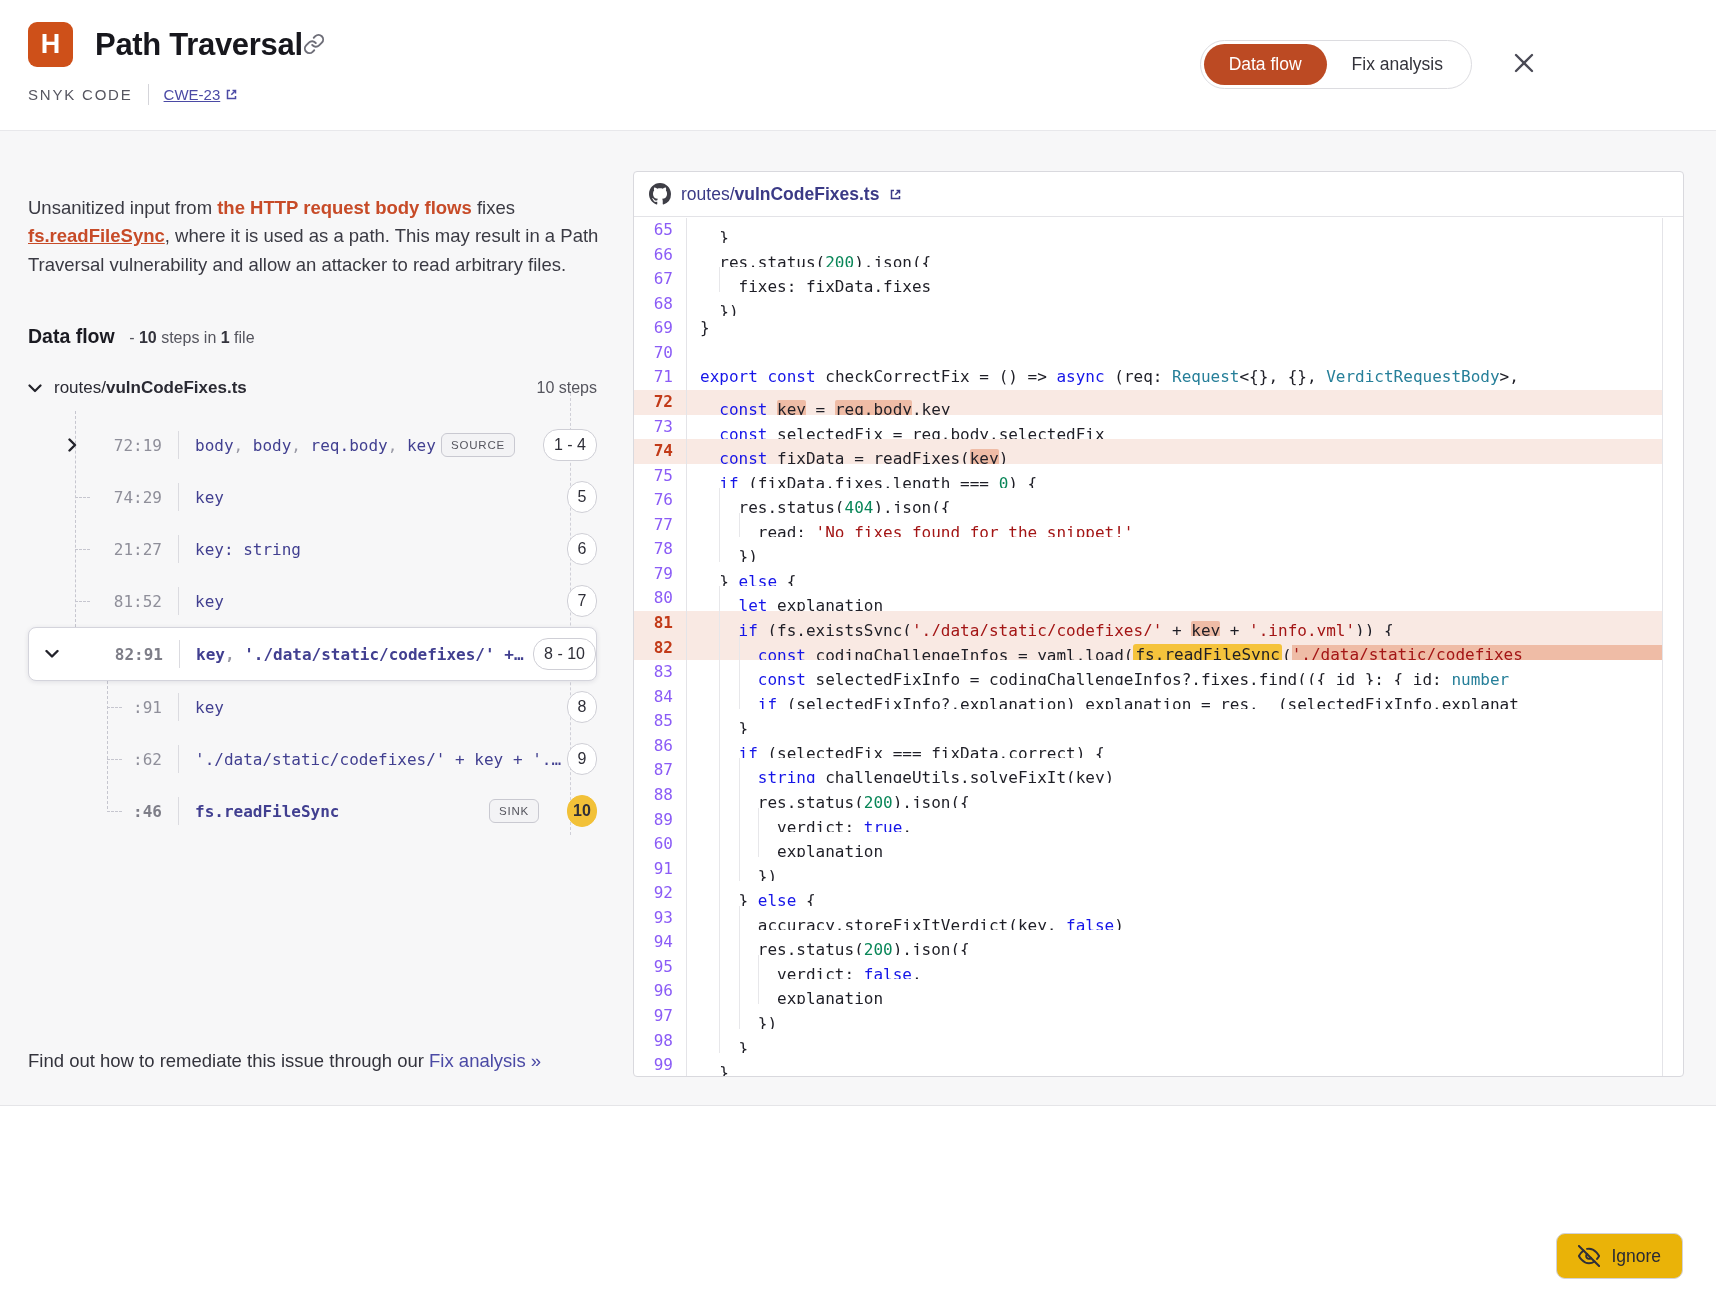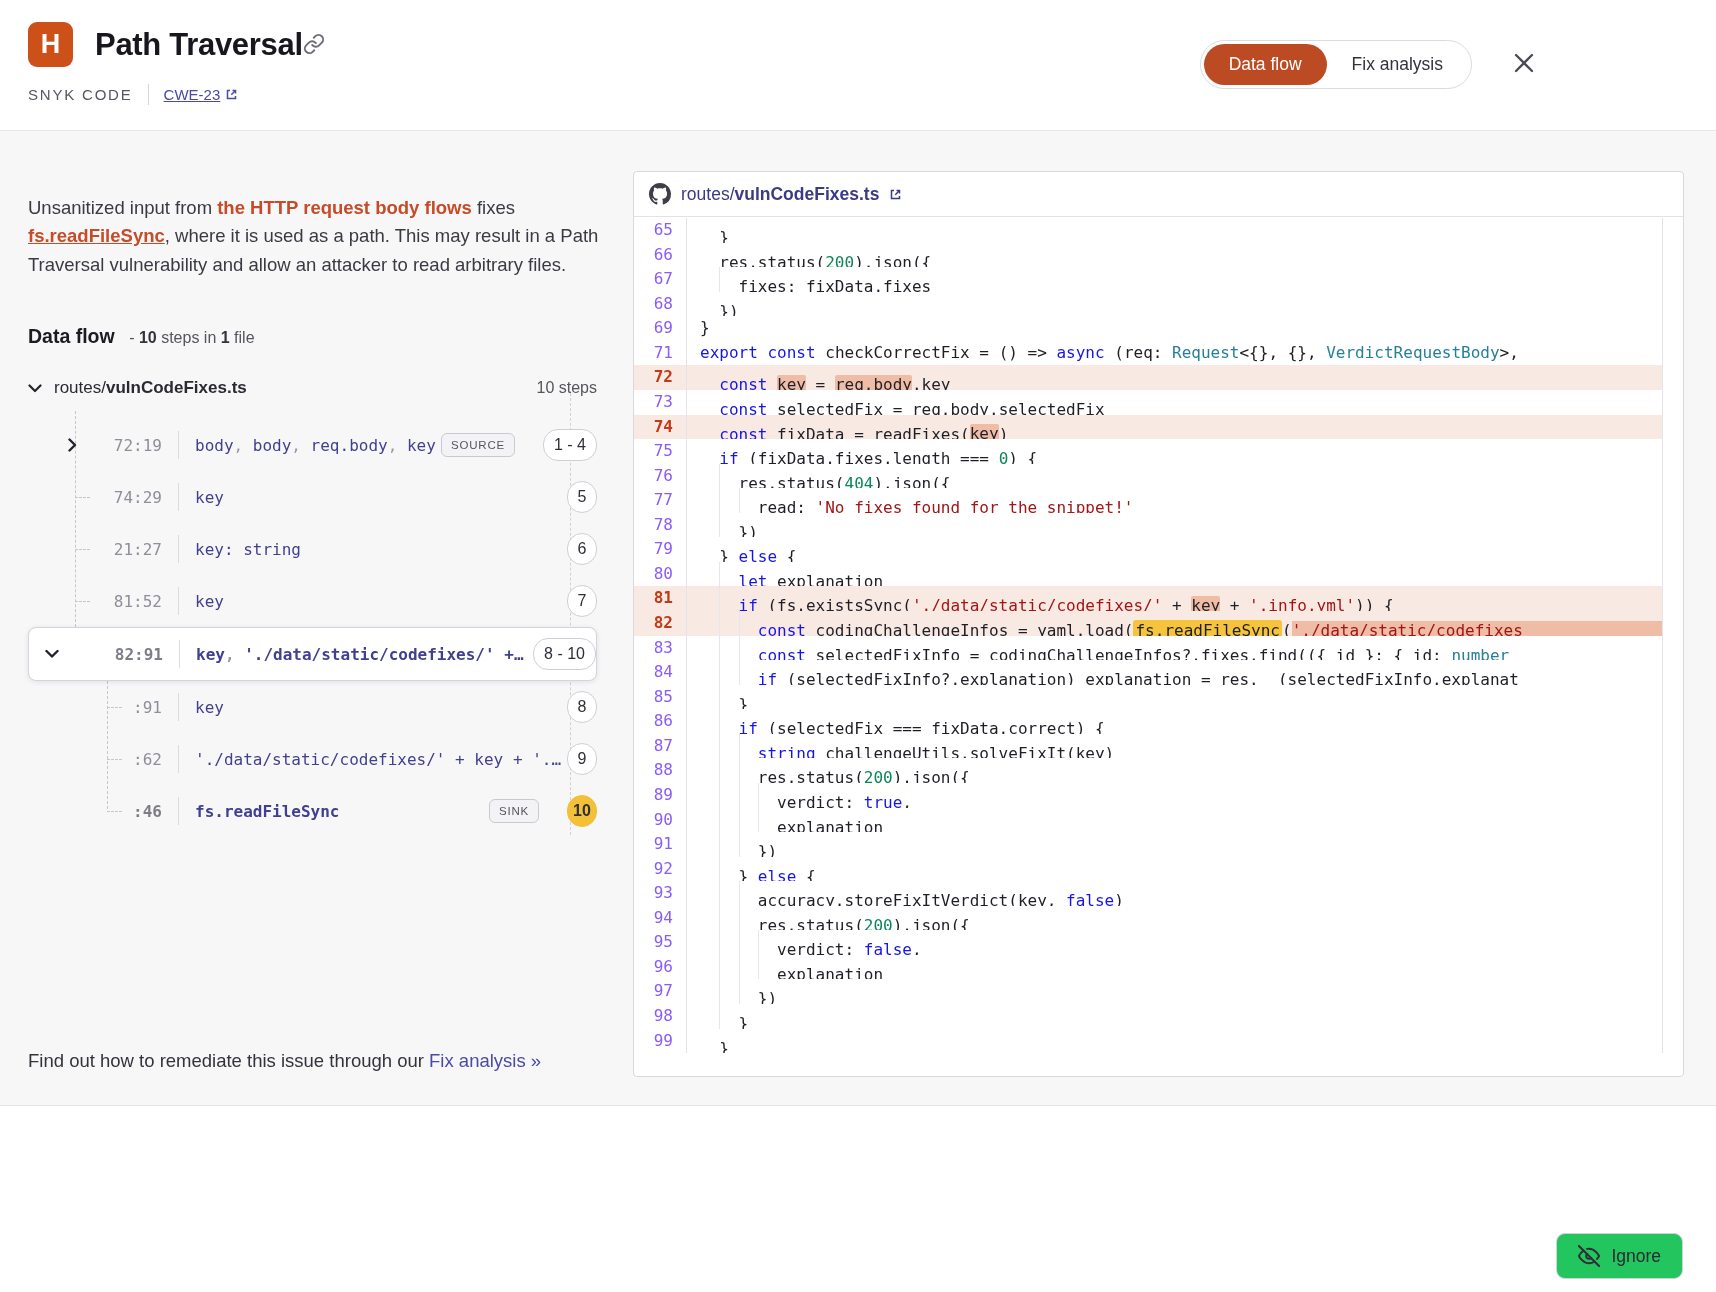--- a/index.html
+++ b/index.html
@@ -82,21 +82,21 @@
   .ind.g{border-left:1px solid #E7E7EA}
   .tk-k{color:var(--code_keyword)}
   .tk-num{color:var(--code_number)}
   .tk-s{color:var(--code_string)}
   .tk-ty{color:var(--code_type)}
   .tk-hp{background:var(--highlight_token);border-radius:2px}
   .tk-hy{background:var(--highlight_sink);border-radius:3px;padding:1px 2px}
   .tk-hs{color:var(--code_string);background:var(--highlight_token);padding-right:420px}
 
   
-  .ignorebtn{position:absolute;right:33px;bottom:13px;height:46px;padding:0 21px;border:1px solid #D2D2D8;border-radius:9px;background:#22c55e;display:flex;align-items:center;gap:11px;font-size:17.5px;color:#2A2A33;cursor:pointer}
+  .ignorebtn{position:absolute;right:33px;bottom:13px;height:46px;padding:0 21px;border:1px solid #D2D2D8;border-radius:9px;background:#eab308;display:flex;align-items:center;gap:11px;font-size:17.5px;color:#2A2A33;cursor:pointer}
 </style>
 </head>
 <body>
 
 <div class="hdr">
   <div class="titlewrap">
     <div class="sev">H</div>
     <div class="title">
       <span>Path Traversal</span>
       <span>
@@ -231,40 +231,41 @@
           <path d="M7.5 2.5h3v3"></path>
           <path d="M10.3 2.7L6.3 6.7"></path>
         </svg>
     </div>
     <div class="codewrap">
         <div class="cl"><span class="gut">65</span><span class="cbody"><span class="ind"></span><span class="tk-d">}</span></span><span class="sb"></span></div>
         <div class="cl"><span class="gut">66</span><span class="cbody"><span class="ind"></span><span class="tk-d">res.status(</span><span class="tk-num">200</span><span class="tk-d">).json({</span></span><span class="sb"></span></div>
         <div class="cl"><span class="gut">67</span><span class="cbody"><span class="ind"></span><span class="ind g"></span><span class="tk-d">fixes: fixData.fixes</span></span><span class="sb"></span></div>
         <div class="cl"><span class="gut">68</span><span class="cbody"><span class="ind"></span><span class="tk-d">})</span></span><span class="sb"></span></div>
         <div class="cl"><span class="gut">69</span><span class="cbody"><span class="tk-d">}</span></span><span class="sb"></span></div>
+        <div class="cl"><span class="gut">70</span><span class="cbody"></span><span class="sb"></span></div>
         <div class="cl"><span class="gut">71</span><span class="cbody"><span class="tk-k">export</span><span class="tk-d"> </span><span class="tk-k">const</span><span class="tk-d"> checkCorrectFix = () =&gt; </span><span class="tk-k">async</span><span class="tk-d"> (req: </span><span class="tk-ty">Request</span><span class="tk-d">&lt;{}, {}, </span><span class="tk-ty">VerdictRequestBody</span><span class="tk-d">&gt;,</span></span><span class="sb"></span></div>
         <div class="cl hl"><span class="gut">72</span><span class="cbody"><span class="ind"></span><span class="tk-k">const</span><span class="tk-d"> </span><span class="tk-hp">key</span><span class="tk-d"> = </span><span class="tk-hp">req.body</span><span class="tk-d">.key</span></span><span class="sb"></span></div>
         <div class="cl"><span class="gut">73</span><span class="cbody"><span class="ind"></span><span class="tk-k">const</span><span class="tk-d"> selectedFix = req.body.selectedFix</span></span><span class="sb"></span></div>
         <div class="cl hl"><span class="gut">74</span><span class="cbody"><span class="ind"></span><span class="tk-k">const</span><span class="tk-d"> fixData = readFixes(</span><span class="tk-hp">key</span><span class="tk-d">)</span></span><span class="sb"></span></div>
         <div class="cl"><span class="gut">75</span><span class="cbody"><span class="ind"></span><span class="tk-k">if</span><span class="tk-d"> (fixData.fixes.length === </span><span class="tk-num">0</span><span class="tk-d">) {</span></span><span class="sb"></span></div>
         <div class="cl"><span class="gut">76</span><span class="cbody"><span class="ind"></span><span class="ind g"></span><span class="tk-d">res.status(</span><span class="tk-num">404</span><span class="tk-d">).json({</span></span><span class="sb"></span></div>
         <div class="cl"><span class="gut">77</span><span class="cbody"><span class="ind"></span><span class="ind g"></span><span class="ind g"></span><span class="tk-d">read: </span><span class="tk-s">'No fixes found for the snippet!'</span></span><span class="sb"></span></div>
         <div class="cl"><span class="gut">78</span><span class="cbody"><span class="ind"></span><span class="ind g"></span><span class="tk-d">})</span></span><span class="sb"></span></div>
         <div class="cl"><span class="gut">79</span><span class="cbody"><span class="ind"></span><span class="tk-d">} </span><span class="tk-k">else</span><span class="tk-d"> {</span></span><span class="sb"></span></div>
         <div class="cl"><span class="gut">80</span><span class="cbody"><span class="ind"></span><span class="ind g"></span><span class="tk-k">let</span><span class="tk-d"> explanation</span></span><span class="sb"></span></div>
         <div class="cl hl"><span class="gut">81</span><span class="cbody"><span class="ind"></span><span class="ind g"></span><span class="tk-k">if</span><span class="tk-d"> (fs.existsSync(</span><span class="tk-s">'./data/static/codefixes/'</span><span class="tk-d"> + </span><span class="tk-hp">key</span><span class="tk-d"> + </span><span class="tk-s">'.info.yml'</span><span class="tk-d">)) {</span></span><span class="sb"></span></div>
         <div class="cl hl"><span class="gut">82</span><span class="cbody"><span class="ind"></span><span class="ind g"></span><span class="ind g"></span><span class="tk-k">const</span><span class="tk-d"> codingChallengeInfos = yaml.load(</span><span class="tk-hy">fs.readFileSync</span><span class="tk-d">(</span><span class="tk-hs">'./data/static/codefixes</span></span><span class="sb"></span></div>
         <div class="cl"><span class="gut">83</span><span class="cbody"><span class="ind"></span><span class="ind g"></span><span class="ind g"></span><span class="tk-k">const</span><span class="tk-d"> selectedFixInfo = codingChallengeInfos?.fixes.find(({ id }: { id: </span><span class="tk-ty">number</span></span><span class="sb"></span></div>
         <div class="cl"><span class="gut">84</span><span class="cbody"><span class="ind"></span><span class="ind g"></span><span class="ind g"></span><span class="tk-k">if</span><span class="tk-d"> (selectedFixInfo?.explanation) explanation = res.__(selectedFixInfo.explanat</span></span><span class="sb"></span></div>
         <div class="cl"><span class="gut">85</span><span class="cbody"><span class="ind"></span><span class="ind g"></span><span class="tk-d">}</span></span><span class="sb"></span></div>
         <div class="cl"><span class="gut">86</span><span class="cbody"><span class="ind"></span><span class="ind g"></span><span class="tk-k">if</span><span class="tk-d"> (selectedFix === fixData.correct) {</span></span><span class="sb"></span></div>
         <div class="cl"><span class="gut">87</span><span class="cbody"><span class="ind"></span><span class="ind g"></span><span class="ind g"></span><span class="tk-k">string</span><span class="tk-d"> challengeUtils.solveFixIt(key)</span></span><span class="sb"></span></div>
         <div class="cl"><span class="gut">88</span><span class="cbody"><span class="ind"></span><span class="ind g"></span><span class="ind g"></span><span class="tk-d">res.status(</span><span class="tk-num">200</span><span class="tk-d">).json({</span></span><span class="sb"></span></div>
         <div class="cl"><span class="gut">89</span><span class="cbody"><span class="ind"></span><span class="ind g"></span><span class="ind g"></span><span class="ind g"></span><span class="tk-d">verdict: </span><span class="tk-k">true</span><span class="tk-d">,</span></span><span class="sb"></span></div>
-        <div class="cl"><span class="gut">90</span><span class="cbody"><span class="ind"></span><span class="ind g"></span><span class="ind g"></span><span class="ind g"></span><span class="tk-d">explanation</span></span><span class="sb"></span></div>
+        <div class="cl"><span class="gut">60</span><span class="cbody"><span class="ind"></span><span class="ind g"></span><span class="ind g"></span><span class="ind g"></span><span class="tk-d">explanation</span></span><span class="sb"></span></div>
         <div class="cl"><span class="gut">91</span><span class="cbody"><span class="ind"></span><span class="ind g"></span><span class="ind g"></span><span class="tk-d">})</span></span><span class="sb"></span></div>
         <div class="cl"><span class="gut">92</span><span class="cbody"><span class="ind"></span><span class="ind g"></span><span class="tk-d">} </span><span class="tk-k">else</span><span class="tk-d"> {</span></span><span class="sb"></span></div>
         <div class="cl"><span class="gut">93</span><span class="cbody"><span class="ind"></span><span class="ind g"></span><span class="ind g"></span><span class="tk-d">accuracy.storeFixItVerdict(key, </span><span class="tk-k">false</span><span class="tk-d">)</span></span><span class="sb"></span></div>
         <div class="cl"><span class="gut">94</span><span class="cbody"><span class="ind"></span><span class="ind g"></span><span class="ind g"></span><span class="tk-d">res.status(</span><span class="tk-num">200</span><span class="tk-d">).json({</span></span><span class="sb"></span></div>
         <div class="cl"><span class="gut">95</span><span class="cbody"><span class="ind"></span><span class="ind g"></span><span class="ind g"></span><span class="ind g"></span><span class="tk-d">verdict: </span><span class="tk-k">false</span><span class="tk-d">,</span></span><span class="sb"></span></div>
         <div class="cl"><span class="gut">96</span><span class="cbody"><span class="ind"></span><span class="ind g"></span><span class="ind g"></span><span class="ind g"></span><span class="tk-d">explanation</span></span><span class="sb"></span></div>
         <div class="cl"><span class="gut">97</span><span class="cbody"><span class="ind"></span><span class="ind g"></span><span class="ind g"></span><span class="tk-d">})</span></span><span class="sb"></span></div>
         <div class="cl"><span class="gut">98</span><span class="cbody"><span class="ind"></span><span class="ind g"></span><span class="tk-d">}</span></span><span class="sb"></span></div>
         <div class="cl"><span class="gut">99</span><span class="cbody"><span class="ind"></span><span class="tk-d">}</span></span><span class="sb"></span></div>
       </div>

